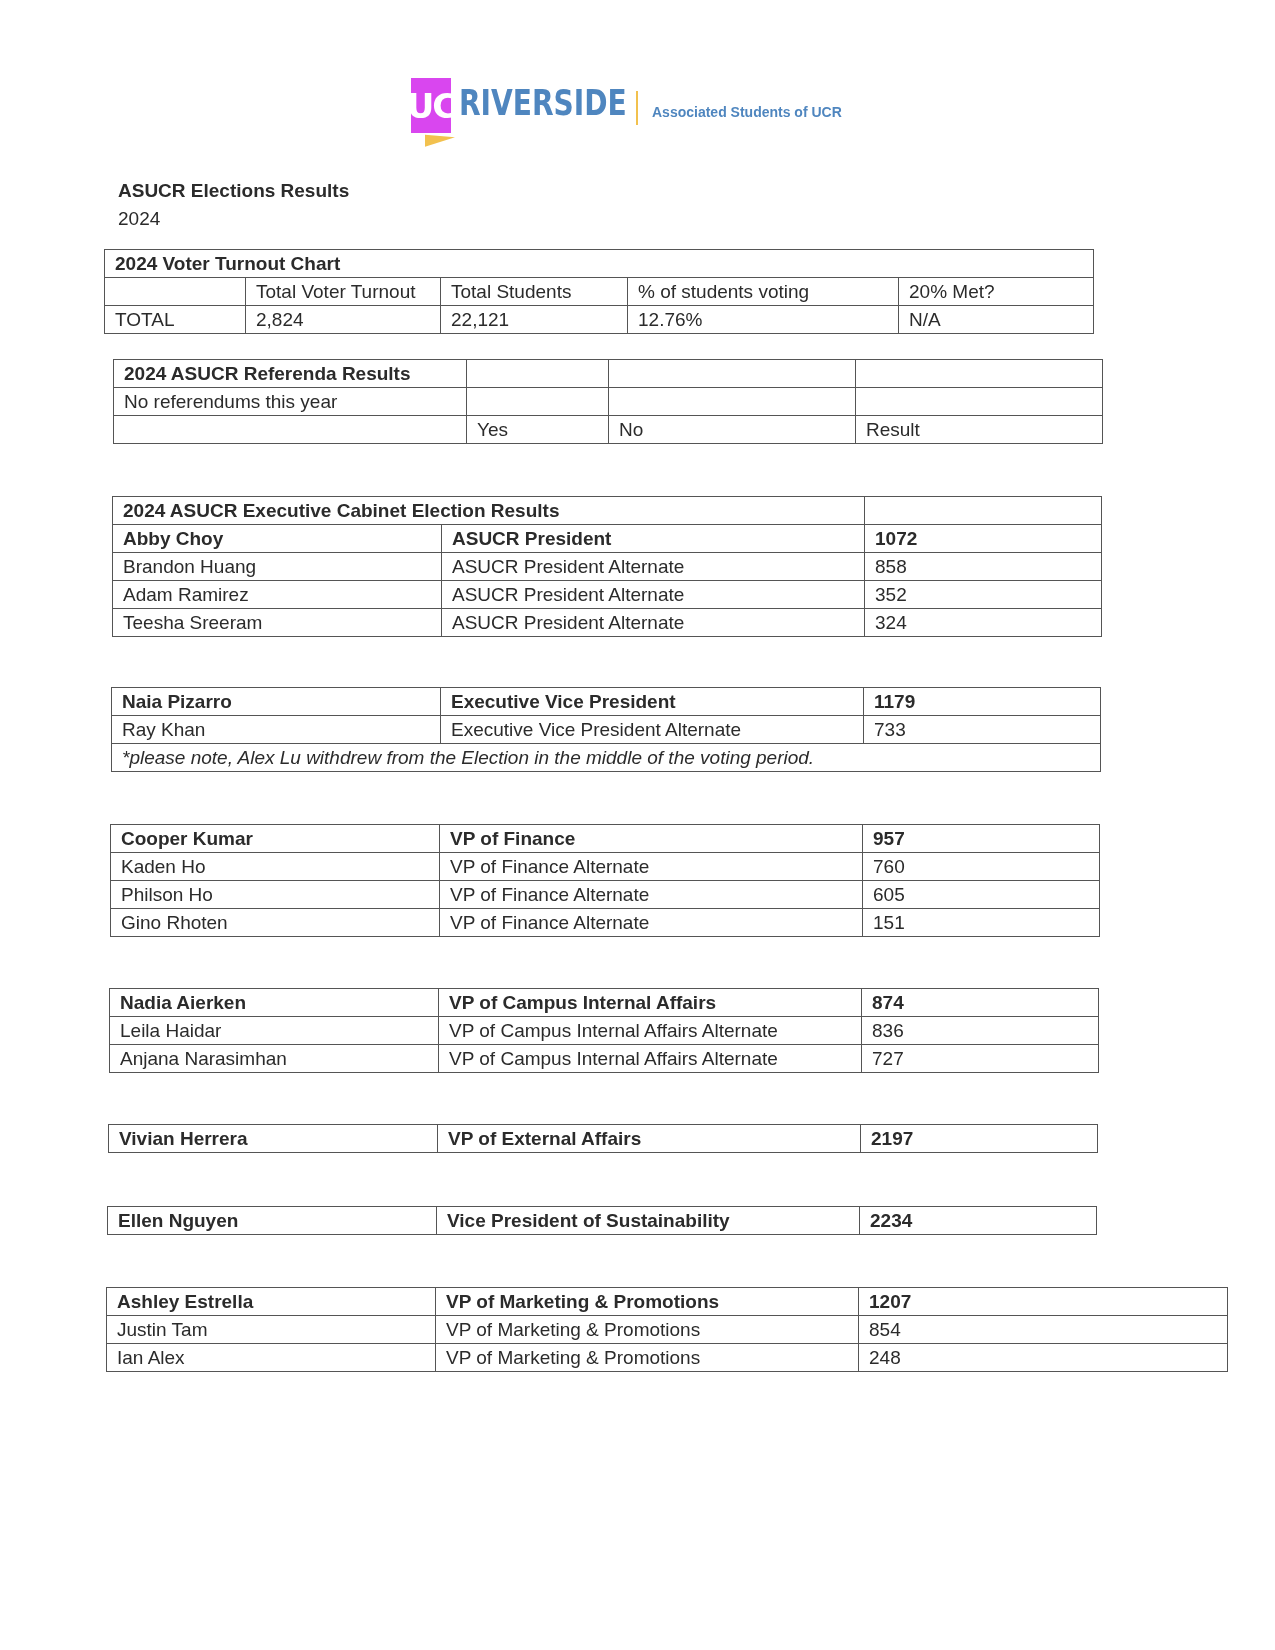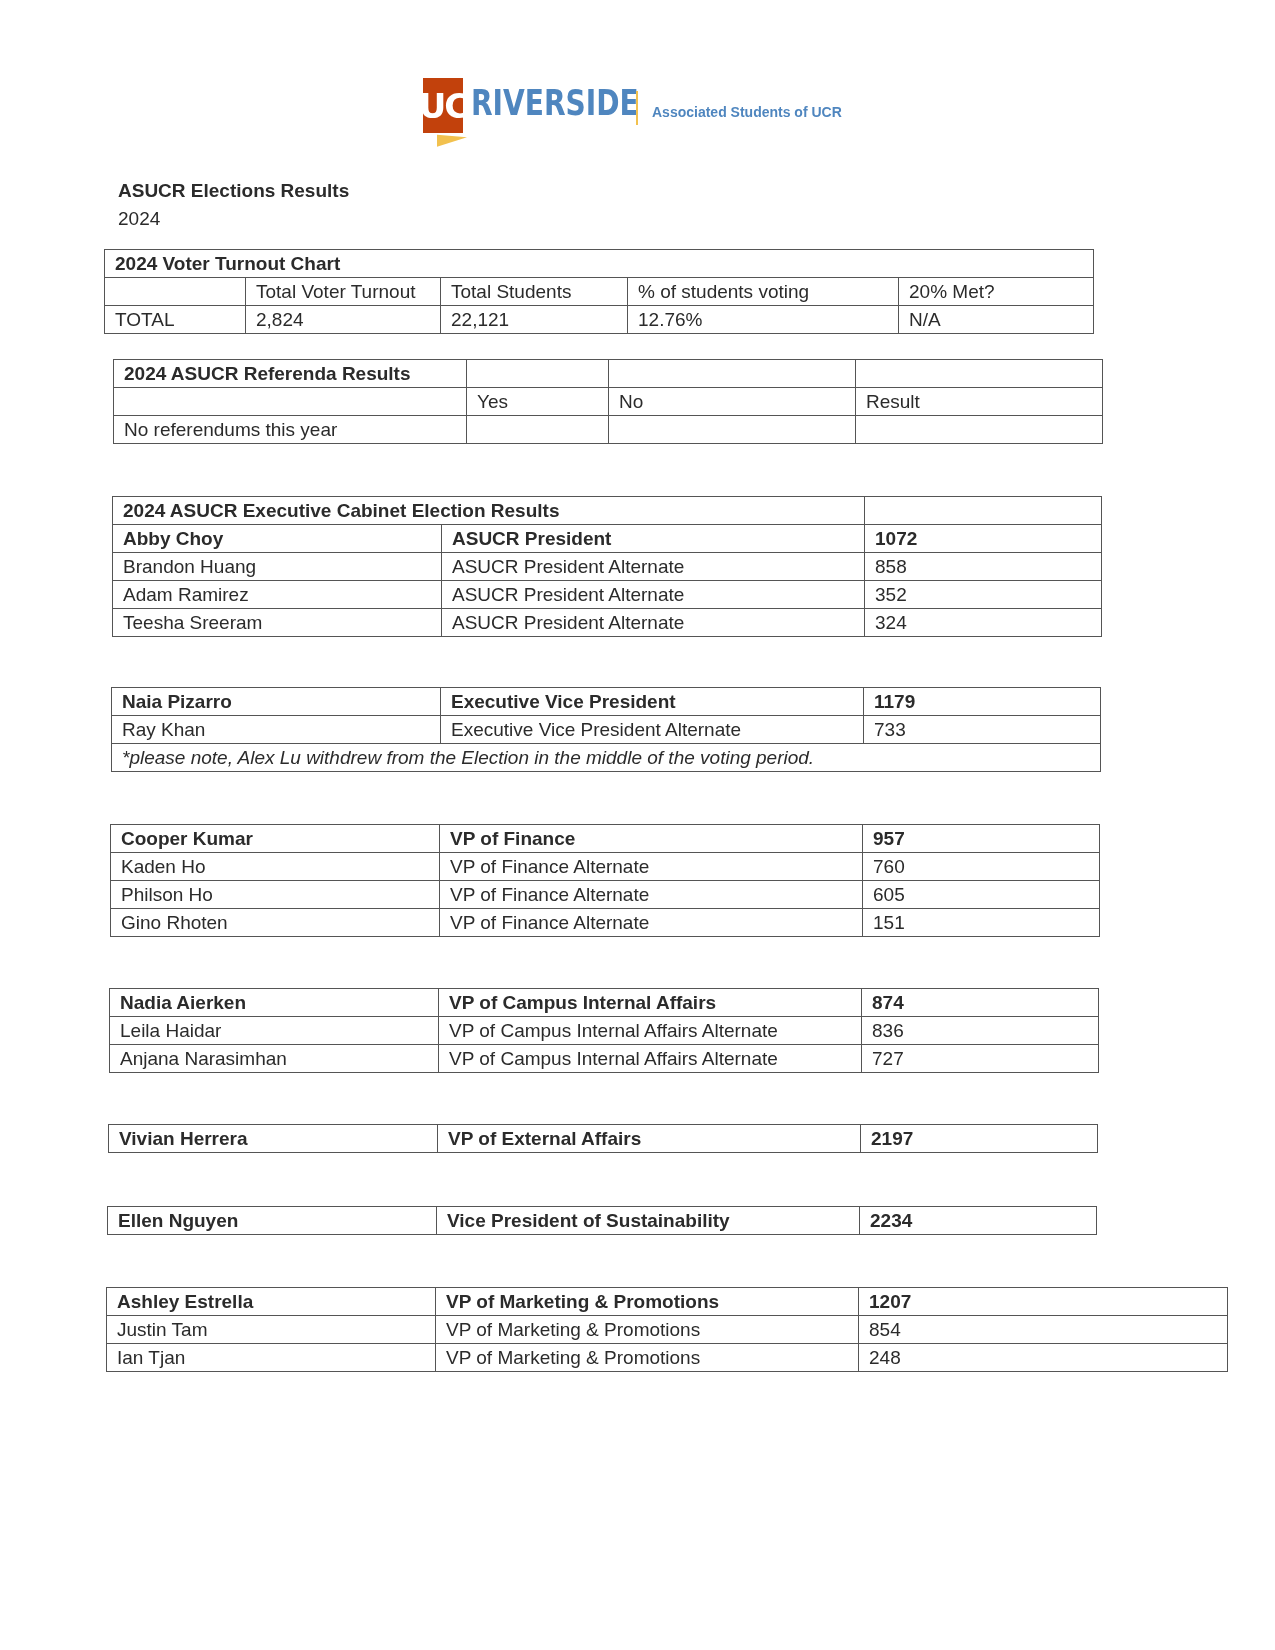--- a/index.html
+++ b/index.html
@@ -1,18 +1,18 @@
 <!DOCTYPE html>
 <html><head>
 <meta charset="utf-8">
 <style>
   html, body { margin: 0; padding: 0; background: #ffffff; }
   body { width: 1275px; height: 1650px; position: relative; font-family: "Liberation Sans", sans-serif; color: #2b2b2b; }
   .logo { position: absolute; left: 411px; top: 78px; height: 70px; display: flex; align-items: flex-start; }
-  .uc-box { position: relative; width: 40px; height: 55px; background: #c2410c; color: #fff; font-weight: bold; font-size: 34px; letter-spacing: -2px; display: flex; align-items: center; justify-content: center; font-family: "DejaVu Sans", sans-serif; margin-left: 12px; }
+  .uc-box { position: relative; width: 40px; height: 55px; background: #d946ef; color: #fff; font-weight: bold; font-size: 34px; letter-spacing: -2px; display: flex; align-items: center; justify-content: center; font-family: "DejaVu Sans", sans-serif; }
   .uc-tail { position: absolute; left: 14px; top: 52px; width: 0; height: 0; border-left: 30px solid #f2c14e; border-top: 12px solid transparent; border-bottom: 0 solid transparent; transform: skewY(-18deg); }
   .riverside { margin-left: 8px; margin-top: 4px; font-family: "DejaVu Sans", sans-serif; font-weight: bold; font-size: 36px; color: #4f86bf; letter-spacing: 0px; transform: scaleX(0.78); transform-origin: left center; }
   .divider-bar { position: absolute; left: 636px; top: 91px; width: 2px; height: 34px; background: #f2c14e; }
   .asucr-text { position: absolute; left: 652px; top: 104px; font-weight: bold; font-size: 14px; color: #4f86bf; white-space: nowrap; }
 
   .doc-title { position: absolute; left: 118px; top: 180px; font-size: 19px; font-weight: bold; color: #2b2b2b; }
   .doc-year { position: absolute; left: 118px; top: 208px; font-size: 19px; color: #2b2b2b; }
 
   table { position: absolute; border-collapse: collapse; font-size: 19px; color: #2b2b2b; }
   td { border: 1.5px solid #555; padding: 0 10px; height: 27px; line-height: 27px; white-space: nowrap; vertical-align: middle; }
@@ -59,31 +59,31 @@
 
 <table style="left:113px; top:359px; width:990px;border-radius:6px;">
   <tbody>
       <tr>
     <td class="b" style="width:332px">2024 ASUCR Referenda Results</td>
     <td style="width:121px"></td>
     <td style="width:226px"></td>
     <td></td>
   </tr>
   <tr>
+    <td>No referendums this year</td>
+    <td></td>
+    <td></td>
+    <td></td>
+  </tr>
+  <tr>
     <td></td>
     <td>Yes</td>
     <td>No</td>
     <td>Result</td>
   </tr>
-  <tr>
-    <td>No referendums this year</td>
-    <td></td>
-    <td></td>
-    <td></td>
-  </tr>
 </tbody>
   </table>
 
 <table style="left:112px; top:496px; width:990px;">
   <tbody>
       <tr>
     <td class="b" colspan="2">2024 ASUCR Executive Cabinet Election Results</td>
     <td></td>
   </tr>
   <tr>
@@ -198,18 +198,18 @@
     <td class="b" style="width:308px">Ashley Estrella</td>
     <td class="b" style="width:402px">VP of Marketing &amp; Promotions</td>
     <td class="b">1207</td>
   </tr>
   <tr>
     <td>Justin Tam</td>
     <td>VP of Marketing &amp; Promotions</td>
     <td>854</td>
   </tr>
   <tr>
-    <td>Ian Tjan</td>
+    <td>Ian Alex</td>
     <td>VP of Marketing &amp; Promotions</td>
     <td>248</td>
   </tr>
 </tbody>
   </table>
 
 </body></html>

